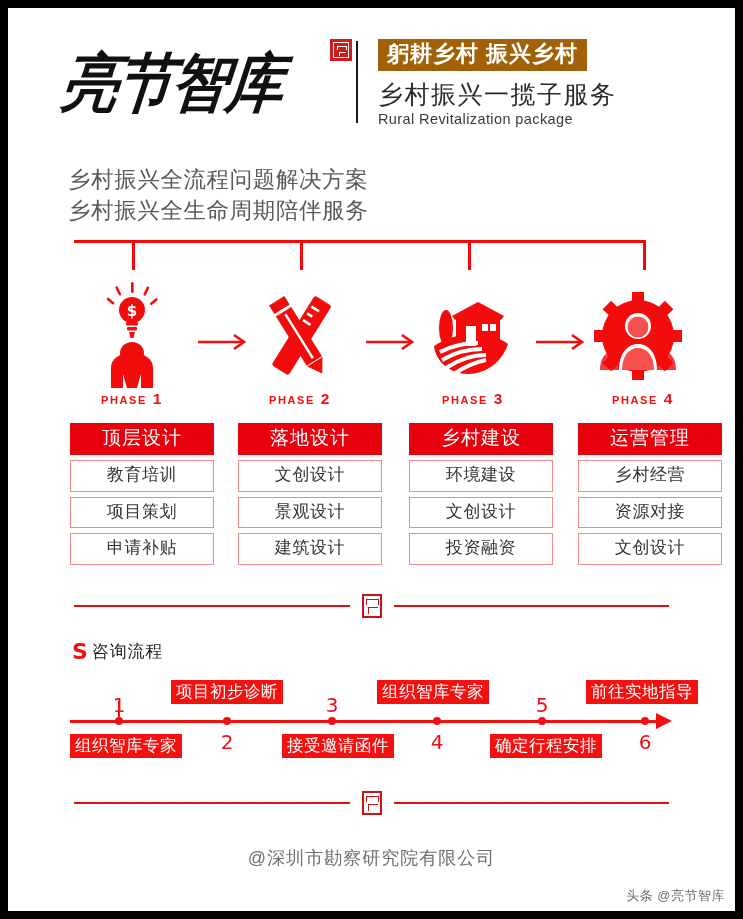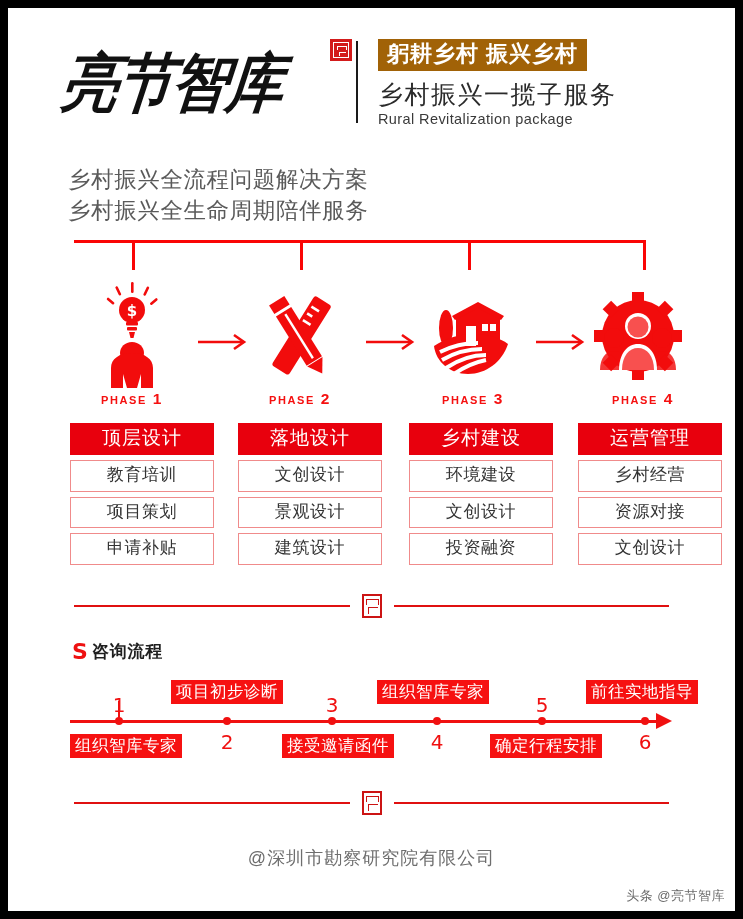--- a/index.html
+++ b/index.html
@@ -293,21 +293,20 @@
     font-size: 22px;
     font-weight: bold;
     font-family: "DejaVu Sans", sans-serif;
     line-height: 1;
     margin-right: 4px;
   }
   .section-title-text {
     font-size: 17px;
     color: #1f1f1f;
     letter-spacing: 0.8px;
-    font-weight: bold;
   }
 
   
   .timeline {
     position: absolute;
     left: 0; top: 668px;
     width: 727px;
     height: 100px;
   }
   .tl-axis {

